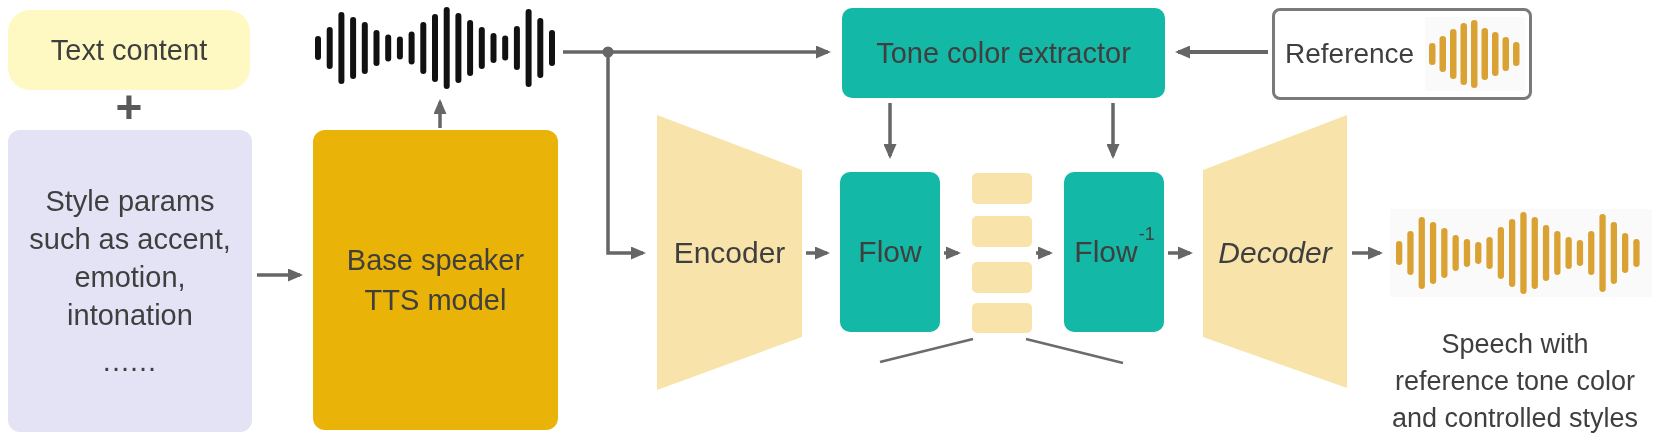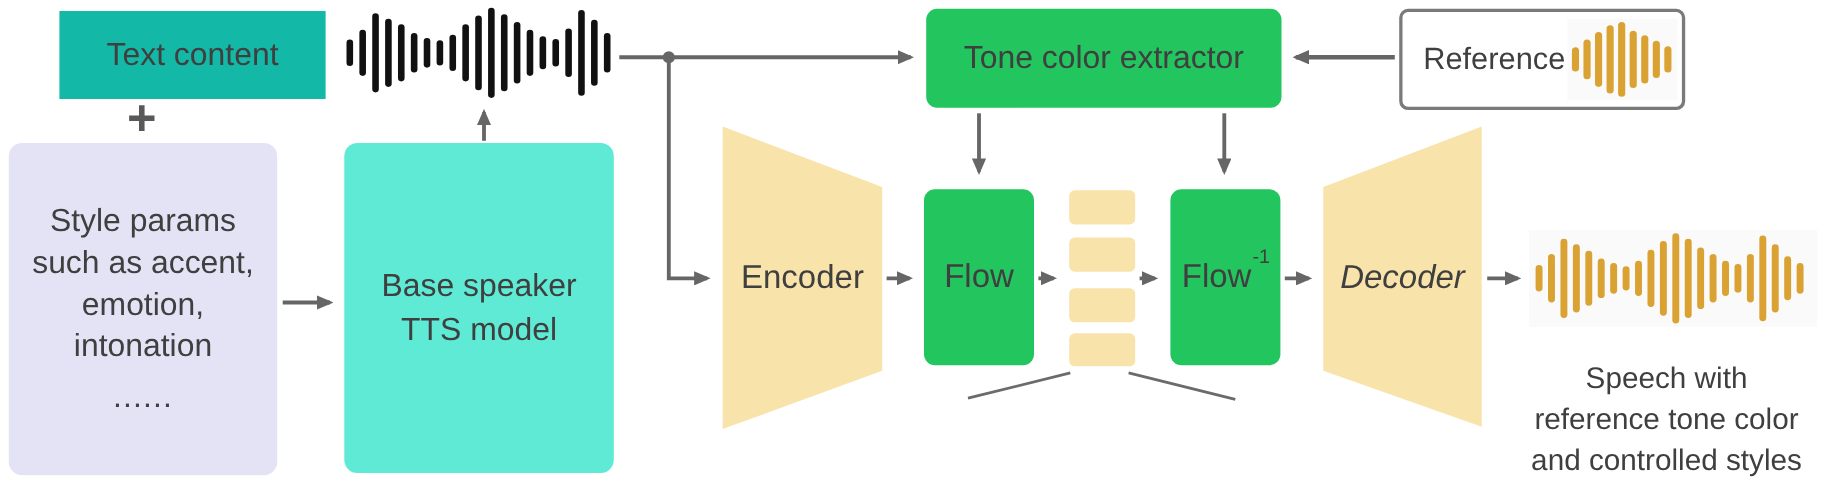--- a/index.html
+++ b/index.html
@@ -27,24 +27,24 @@
     display: flex;
     flex-direction: column;
     align-items: center;
     justify-content: center;
     text-align: center;
     border-radius: 12px;
     font-size: 29px;
     line-height: 38px;
     color: #3f3f3f;
   }
-  .box.gray     { background: #14b8a6; border-radius: 0; margin-left: 46px; }
+  .box.gray     { background: #fef9c3; border-radius: 22px; }
   .box.lavender { background: #e4e3f5; text-align: right; }
-  .box.blue     { background: #5eead4; }
-  .box.yellow   { background: #22c55e; border-radius: 10px; }
+  .box.blue     { background: #eab308; }
+  .box.yellow   { background: #14b8a6; border-radius: 10px; }
 
   .box-text-content { left: 8px;  top: 10px;  width: 242px; height: 80px; }
   .plus-sign {
     position: absolute; left: 8px; top: 84px; width: 242px;
     text-align: center; font-size: 46px; font-weight: 700; color: #595959;
     line-height: 46px;
   }
   .box-style  { left: 8px;   top: 130px; width: 244px; height: 302px; }
   .box-style .dots { margin-top: 8px; letter-spacing: 1px; }
   .box-base   { left: 313px; top: 130px; width: 245px; height: 300px; line-height: 40px; }
@@ -83,21 +83,21 @@
     border: 3px solid #7a7a7a;
     border-radius: 8px;
     box-sizing: border-box;
     display: flex;
     align-items: center;
     justify-content: flex-start;
     padding-left: 10px;
   }
   .reftext {
     width: 138px;
-    text-align: right;
+    text-align: left;
     font-size: 28px;
     line-height: 34px;
     color: #3f3f3f;
   }
   .reficon {
     width: 100px; height: 74px;
     background: #fafafa;
     margin-left: 2px;
     flex: none;
   }

